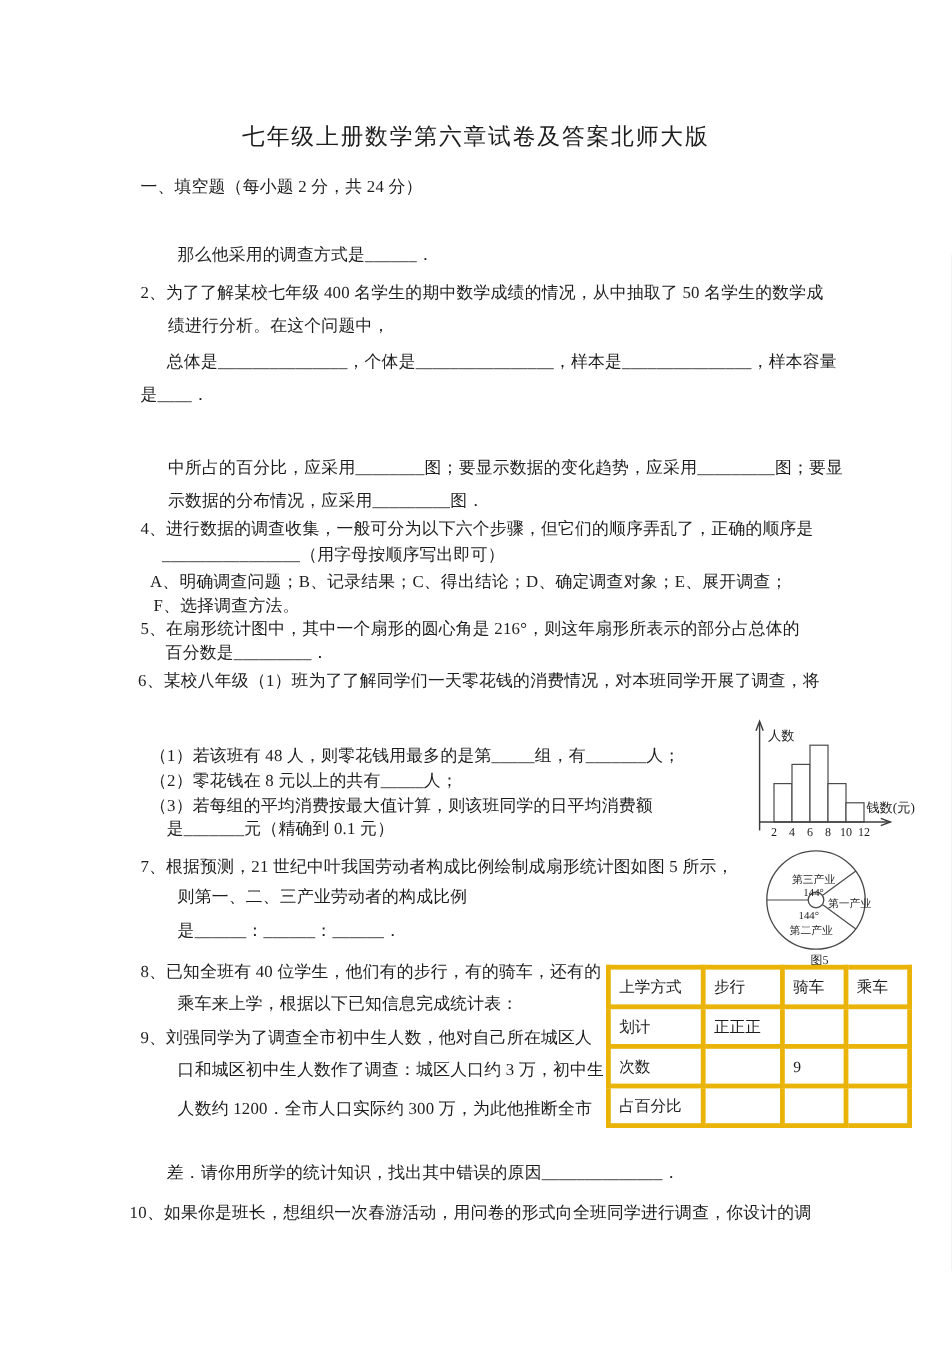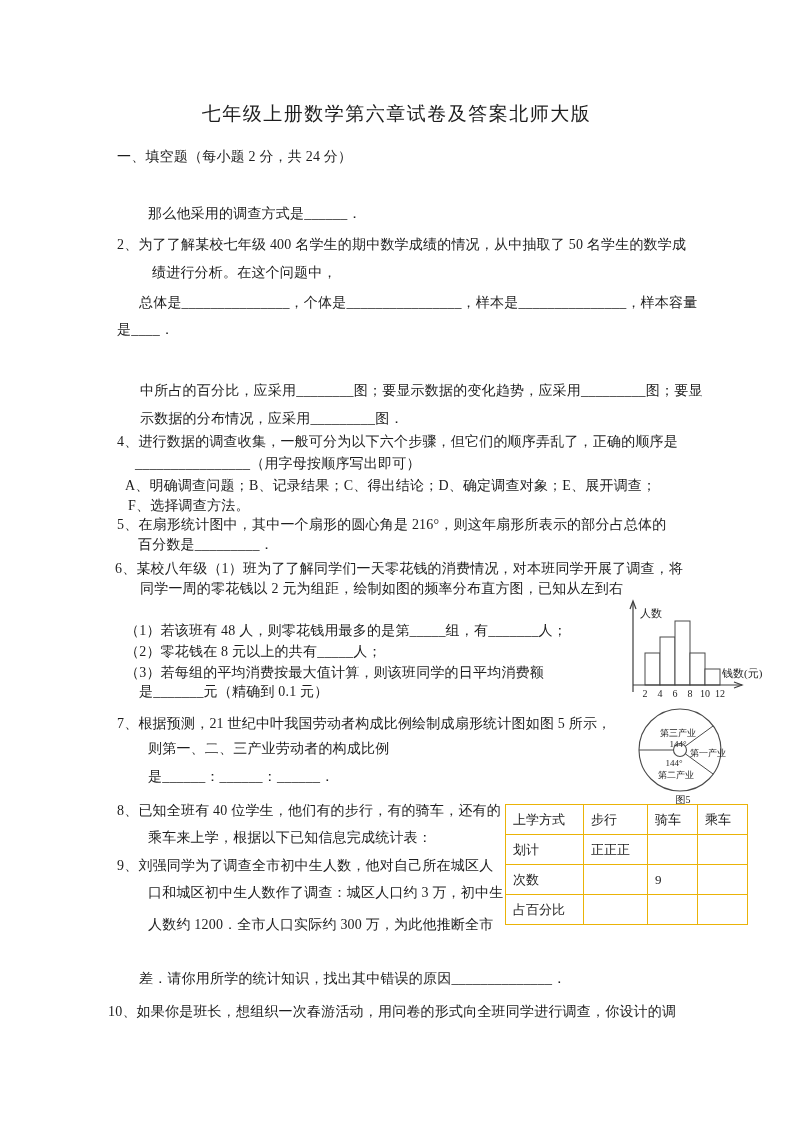--- a/index.html
+++ b/index.html
@@ -21,47 +21,46 @@
   .pie-outline{fill:none;stroke:#4a4a4a;stroke-width:1.1;}
   .pie-line{stroke:#4a4a4a;stroke-width:1;}
   .pie-lbl{font-size:9px;}
   .pie-caption{font-size:10px;}
   .bar-axis-lbl{font-size:11px;}
   table.stat{
     position:absolute;left:505px;top:804px;border-collapse:collapse;
     table-layout:fixed;font-size:13px;color:#1d1d1d;
   }
   table.stat td{
-    border:1px solid #eab308;height:29px;padding:0 16px 0 7px;
+    border:4px solid #eab308;height:29px;padding:0 16px 0 7px;
     vertical-align:middle;overflow:hidden;white-space:nowrap;
   }
 </style>
 </head>
 <body>
 
 <div class="page" data-name="document-page">
 
   <div class="doc-title" data-name="page-title">七年级上册数学第六章试卷及答案北师大版</div>
 
   <div class="ln" style="top:149px;left:117px" data-name="section-heading">一、填空题（每小题 2 分，共 24 分）</div>
   <div class="ln" style="top:206px;left:148px" data-name="q1-line-2">那么他采用的调查方式是______．</div>
   <div class="ln" style="top:237px;left:117px" data-name="q2-line-1">2、为了了解某校七年级 400 名学生的期中数学成绩的情况，从中抽取了 50 名学生的数学成</div>
-  <div class="ln" style="top:265px;left:152px" data-name="q2-line-2">绩进行分析。在这个问题中，</div>
+  <div class="ln" style="top:265px;left:140px" data-name="q2-line-2">绩进行分析。在这个问题中，</div>
   <div class="ln" style="top:295px;left:139px" data-name="q2-line-3">总体是_______________，个体是________________，样本是_______________，样本容量</div>
   <div class="ln" style="top:322px;left:117px" data-name="q2-line-4">是____．</div>
   <div class="ln" style="top:383px;left:140px" data-name="q3-line-2">中所占的百分比，应采用________图；要显示数据的变化趋势，应采用_________图；要显</div>
   <div class="ln" style="top:411px;left:140px" data-name="q3-line-3">示数据的分布情况，应采用_________图．</div>
   <div class="ln" style="top:434px;left:117px" data-name="q4-line-1">4、进行数据的调查收集，一般可分为以下六个步骤，但它们的顺序弄乱了，正确的顺序是</div>
   <div class="ln" style="top:456px;left:135px" data-name="q4-line-2">________________（用字母按顺序写出即可）</div>
   <div class="ln" style="top:478px;left:125px" data-name="q4-options-1">A、明确调查问题；B、记录结果；C、得出结论；D、确定调查对象；E、展开调查；</div>
   <div class="ln" style="top:498px;left:128px" data-name="q4-options-2">F、选择调查方法。</div>
   <div class="ln" style="top:517px;left:117px" data-name="q5-line-1">5、在扇形统计图中，其中一个扇形的圆心角是 216°，则这年扇形所表示的部分占总体的</div>
   <div class="ln" style="top:537px;left:138px" data-name="q5-line-2">百分数是_________．</div>
   <div class="ln" style="top:561px;left:115px" data-name="q6-line-1">6、某校八年级（1）班为了了解同学们一天零花钱的消费情况，对本班同学开展了调查，将</div>
-  <div class="ln" style="top:581px;left:140px" data-name="q6-line-2">同学一周的零花钱以 2 元为组距，绘制如图的频率分布直方图，已知从左到右</div>
   <div class="ln" style="top:623px;left:125px" data-name="q6-sub-1">（1）若该班有 48 人，则零花钱用最多的是第_____组，有_______人；</div>
   <div class="ln" style="top:644px;left:125px" data-name="q6-sub-2">（2）零花钱在 8 元以上的共有_____人；</div>
   <div class="ln" style="top:665px;left:125px" data-name="q6-sub-3">（3）若每组的平均消费按最大值计算，则该班同学的日平均消费额</div>
   <div class="ln" style="top:684px;left:139px" data-name="q6-sub-3b">是_______元（精确到 0.1 元）</div>
   <div class="ln" style="top:716px;left:117px" data-name="q7-line-1">7、根据预测，21 世纪中叶我国劳动者构成比例绘制成扇形统计图如图 5 所示，</div>
   <div class="ln" style="top:741px;left:148px" data-name="q7-line-2">则第一、二、三产业劳动者的构成比例</div>
   <div class="ln" style="top:769px;left:148px" data-name="q7-line-3">是______：______：______．</div>
   <div class="ln" style="top:803px;left:117px" data-name="q8-line-1">8、已知全班有 40 位学生，他们有的步行，有的骑车，还有的</div>
   <div class="ln" style="top:830px;left:148px" data-name="q8-line-2">乘车来上学，根据以下已知信息完成统计表：</div>
   <div class="ln" style="top:858px;left:117px" data-name="q9-line-1">9、刘强同学为了调查全市初中生人数，他对自己所在城区人</div>

